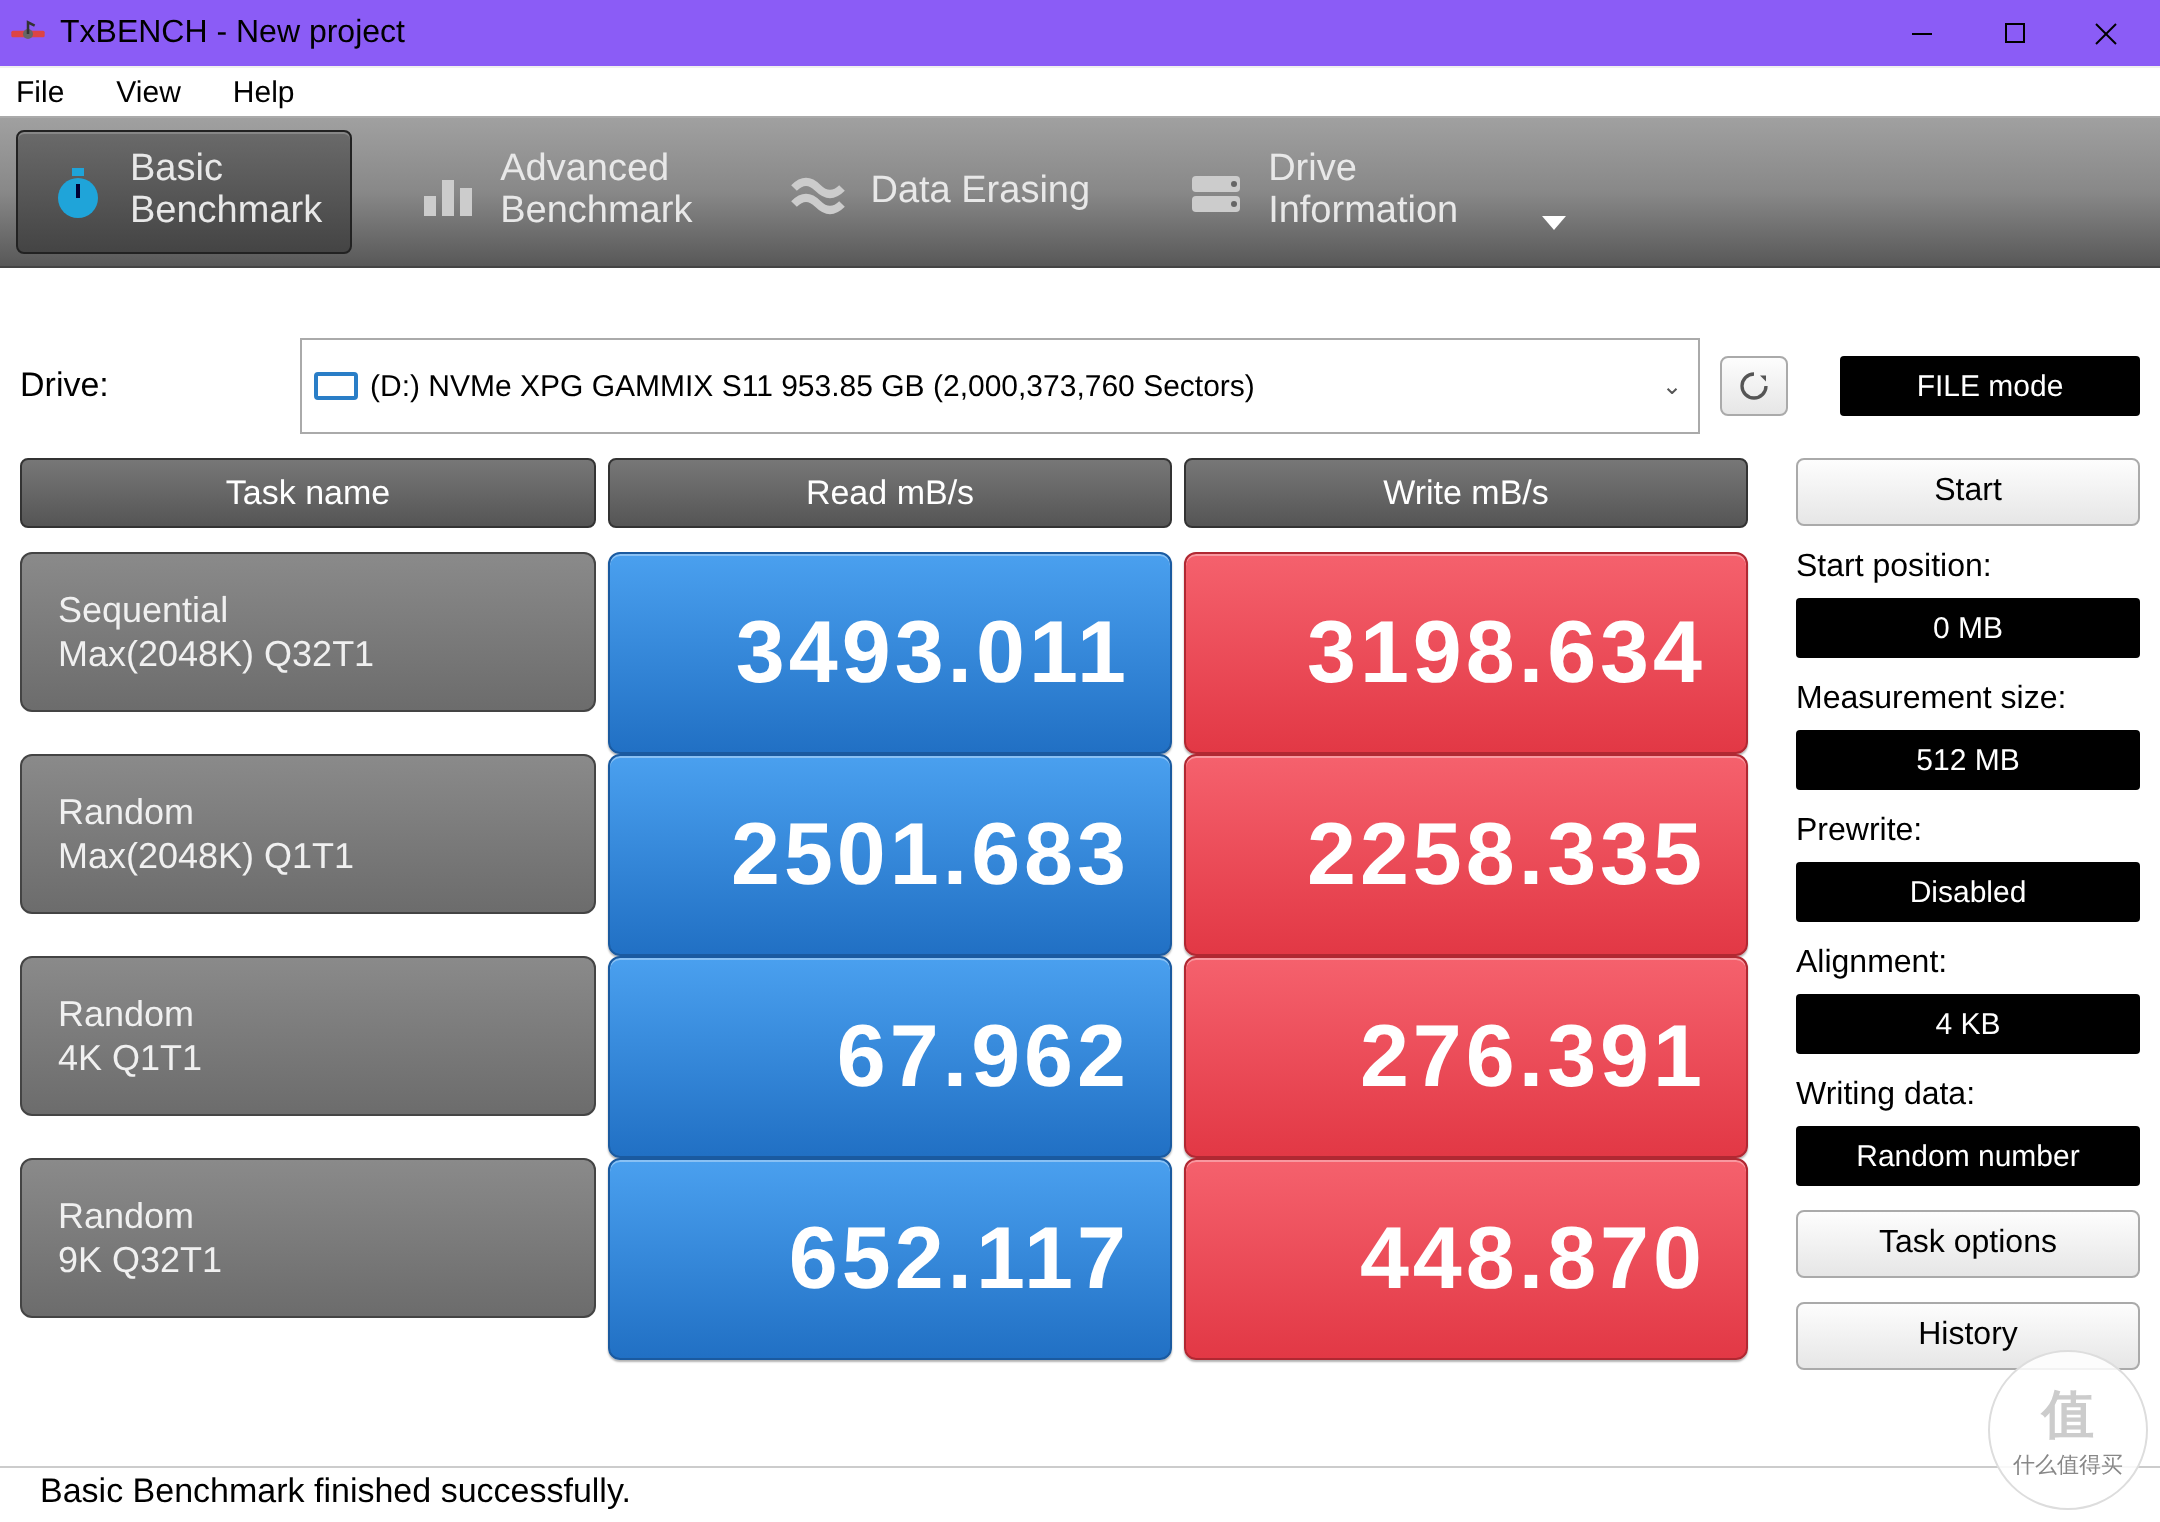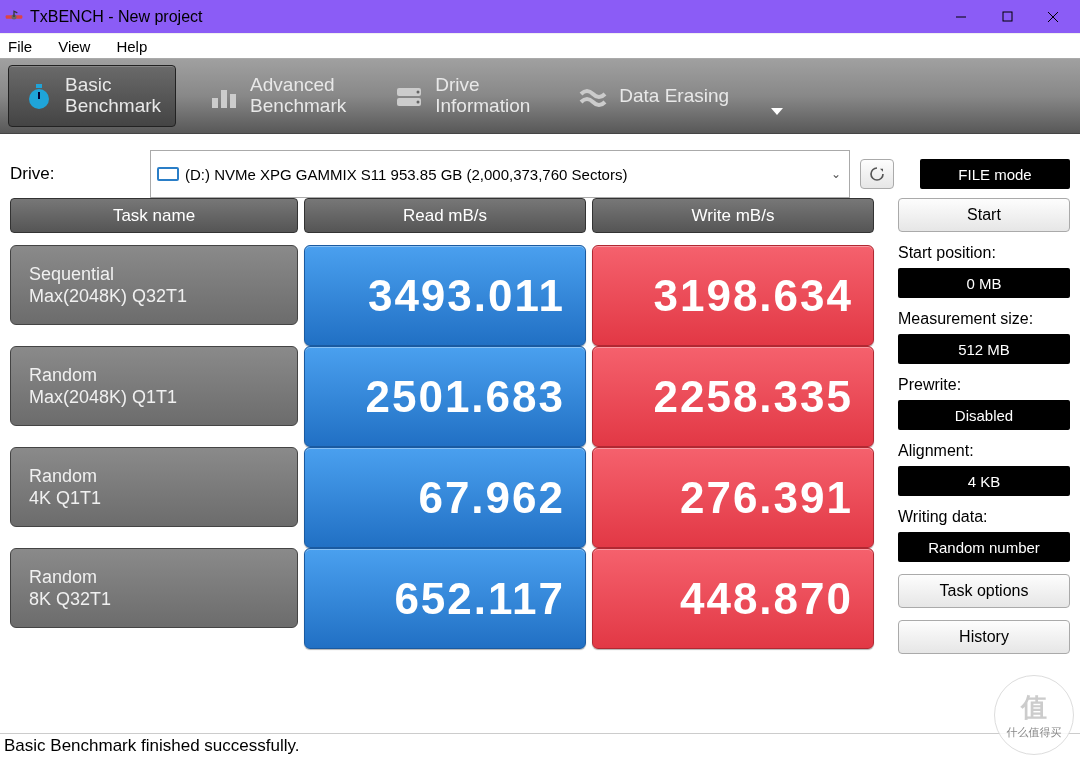--- a/index.html
+++ b/index.html
@@ -84,22 +84,23 @@
     display: flex;
     align-items: flex-end;
     justify-content: center;
     padding-bottom: 10px;
     color: #fff;
   }
   
   .drive-row {
     display: flex;
     align-items: center;
-    padding: 16px 10px 0 10px;
+    padding: 16px 10px 12px 10px;
     gap: 10px;
+    margin-top: 19px;
   }
   .drive-label { font-size: 17px; width: 130px; }
   .drive-select {
     height: 48px;
     flex: 0 0 700px;
     border: 1px solid #aaa;
     display: flex;
     align-items: center;
     padding: 0 24px 0 6px;
     font-size: 15px;
@@ -240,21 +241,21 @@
   }
   
   .status {
     position: absolute;
     bottom: 0;
     left: 0;
     right: 0;
     height: 28px;
     border-top: 1px solid #ccc;
     font-size: 17px;
-    padding: 2px 4px;
+    padding: 2px 20px;
   }
   
   .watermark {
     position: absolute;
     bottom: 6px;
     right: 6px;
     width: 80px;
     height: 80px;
     border-radius: 50%;
     background: rgba(255,255,255,0.85);
@@ -319,34 +320,34 @@
     <svg class="tab-icon" viewBox="0 0 32 32">
       <rect x="4" y="18" width="6" height="10" fill="#ccc"></rect>
       <rect x="13" y="10" width="6" height="18" fill="#ccc"></rect>
       <rect x="22" y="14" width="6" height="14" fill="#ccc"></rect>
     </svg>
     <div class="tab-label" style="white-space:pre-line">Advanced
 Benchmark</div>
   </div>
   <div class="tab">
     <svg class="tab-icon" viewBox="0 0 32 32">
+      <path d="M4 14 Q10 8 16 14 Q22 20 28 14" stroke="#ccc" stroke-width="4" fill="none"></path>
+      <path d="M4 22 Q10 16 16 22 Q22 28 28 22" stroke="#ccc" stroke-width="4" fill="none"></path>
+    </svg>
+    <div class="tab-label">Data Erasing</div>
+  </div>
+  <div class="tab">
+    <svg class="tab-icon" viewBox="0 0 32 32">
       <rect x="4" y="8" width="24" height="8" rx="2" fill="#ccc"></rect>
       <rect x="4" y="18" width="24" height="8" rx="2" fill="#ccc"></rect>
       <circle cx="25" cy="12" r="1.5" fill="#666"></circle>
       <circle cx="25" cy="22" r="1.5" fill="#666"></circle>
     </svg>
     <div class="tab-label" style="white-space:pre-line">Drive
 Information</div>
-  </div>
-  <div class="tab">
-    <svg class="tab-icon" viewBox="0 0 32 32">
-      <path d="M4 14 Q10 8 16 14 Q22 20 28 14" stroke="#ccc" stroke-width="4" fill="none"></path>
-      <path d="M4 22 Q10 16 16 22 Q22 28 28 22" stroke="#ccc" stroke-width="4" fill="none"></path>
-    </svg>
-    <div class="tab-label">Data Erasing</div>
   </div>
   <div class="toolbar-more">
     <svg width="14" height="10" viewBox="0 0 14 10">
       <path d="M1 1 L7 8 L13 1" fill="#fff"></path>
     </svg>
   </div>
 </div>
 
 <div class="drive-row">
   <div class="drive-label">Drive:</div>
@@ -396,21 +397,21 @@
         <span>Random</span>
         <span>4K Q1T1</span>
       </div>
       <div class="val-cell val-read">67.962</div>
       <div class="val-cell val-write">276.391</div>
     </div>
 
     <div class="row">
       <div class="task-cell">
         <span>Random</span>
-        <span>8K Q32T1</span>
+        <span>9K Q32T1</span>
       </div>
       <div class="val-cell val-read">652.117</div>
       <div class="val-cell val-write">448.870</div>
     </div>
   </div>
 
   <div class="sidebar">
     <div class="side-btn">Start</div>
 
     <div class="side-label">Start position:</div>

